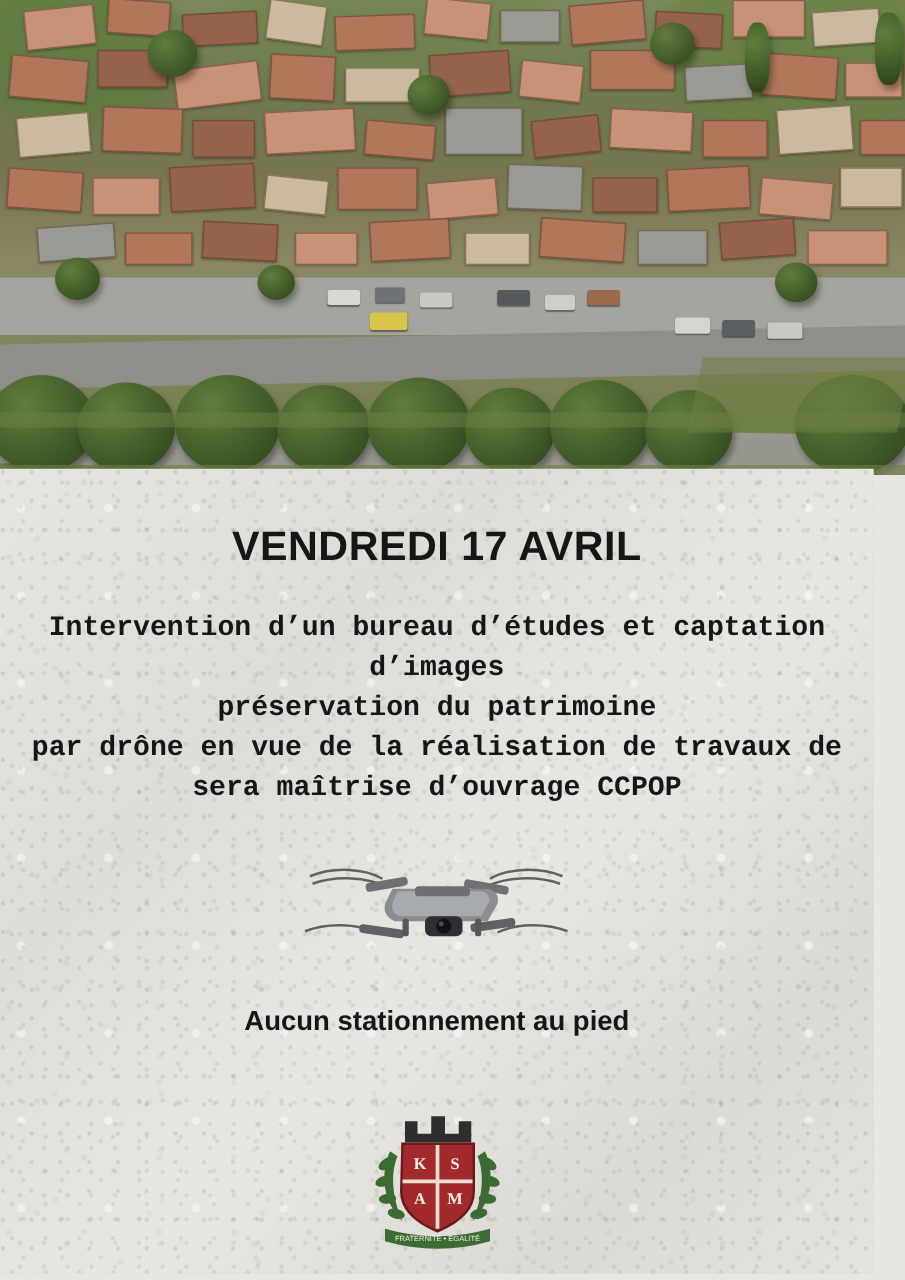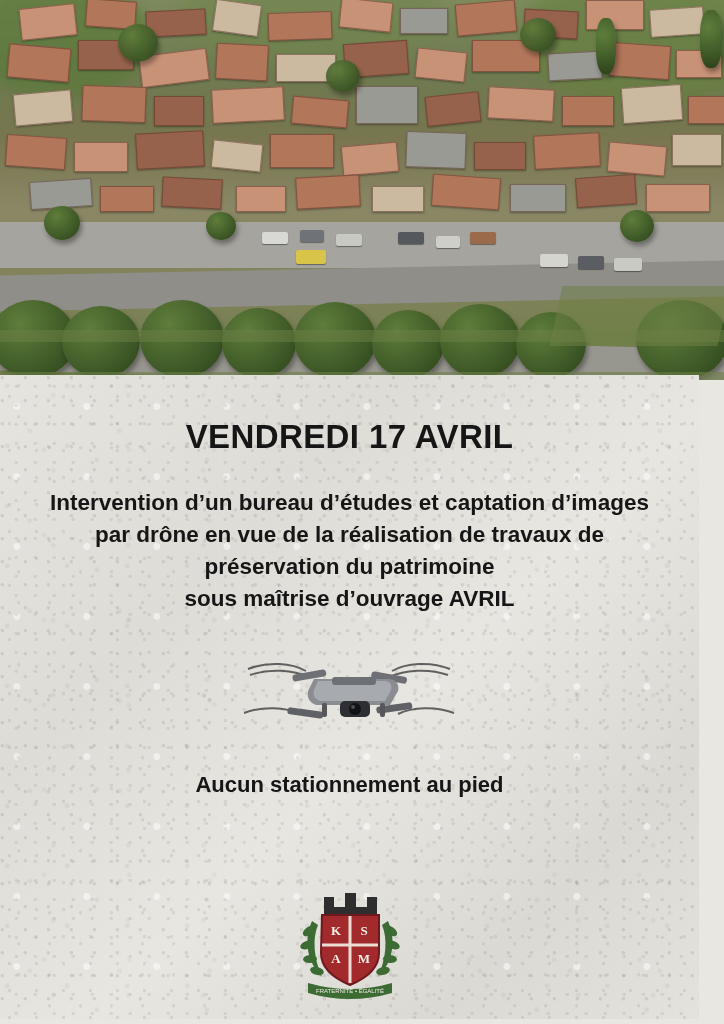--- a/index.html
+++ b/index.html
@@ -120,21 +120,21 @@
   }
   .headline .l2 { display: block; }
 
   .body-text {
     margin: 26px auto 0;
     width: 690px;
     font-size: 22.5px;
     font-weight: bold;
     line-height: 1.42;
   }
-  .body-text span { display: block; }
+  .body-text span { display: block; font-family: Liberation Mono, monospace; }
 
   .drone-wrap {
     margin-top: 34px;
     height: 96px;
     display: flex;
     align-items: center;
     justify-content: center;
   }
 
   .notice {
@@ -269,23 +269,23 @@
 
   <div class="paper">
     <div class="content">
 
       <h1 class="headline">
         <span>VENDREDI 17 AVRIL</span>
       </h1>
 
       <p class="body-text">
         <span>Intervention d’un bureau d’études et captation d’images</span>
+        <span>préservation du patrimoine</span>
         <span>par drône en vue de la réalisation de travaux de</span>
-        <span>préservation du patrimoine</span>
-        <span>sous maîtrise d’ouvrage AVRIL</span>
+        <span>sera maîtrise d’ouvrage CCPOP</span>
       </p>
 
       <div class="drone-wrap">
         <svg width="220" height="92" viewBox="0 0 220 92">
 
           <g stroke="#4a4a4a" stroke-width="2" fill="none" opacity="0.85">
             <path d="M8 18 C 28 10, 52 12, 66 20"></path>
             <path d="M10 24 C 30 17, 54 19, 68 26"></path>
             <path d="M152 20 C 166 12, 190 10, 210 18"></path>
             <path d="M150 26 C 164 19, 188 17, 208 24"></path>

